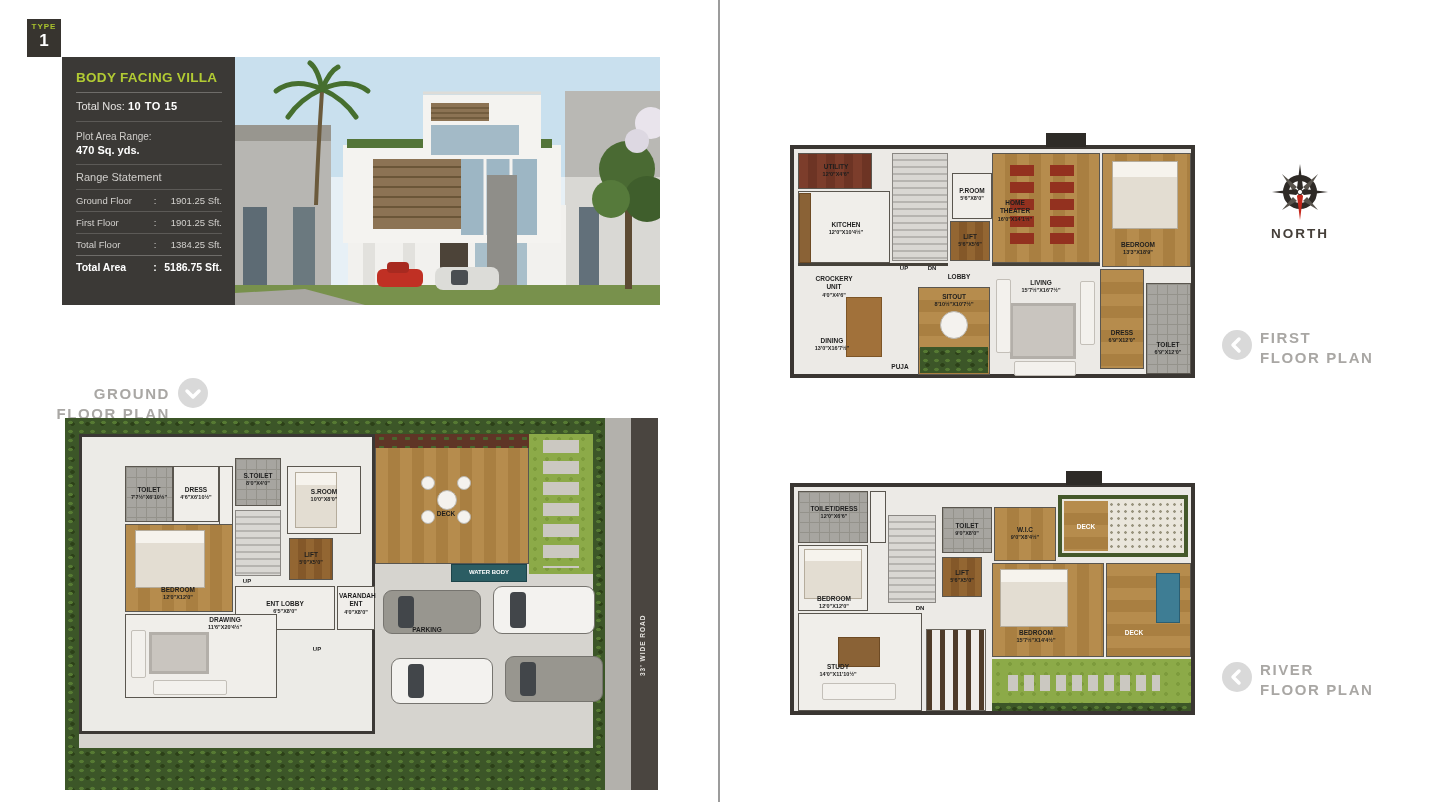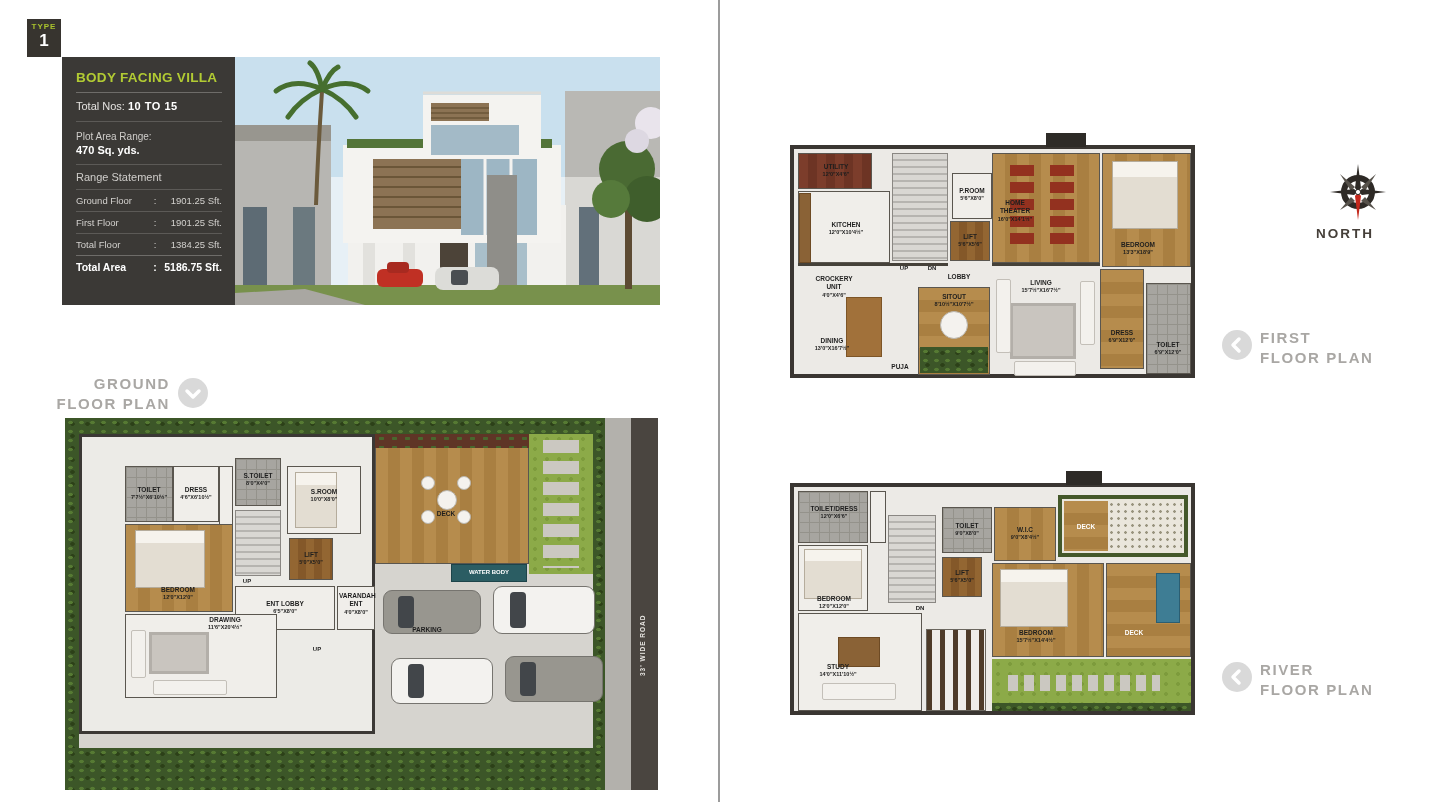--- a/index.html
+++ b/index.html
@@ -28,28 +28,28 @@
   .ip-plot-value{font-size:11px;font-weight:bold;color:#ffffff;padding:2px 0 8px 0;}
   .ip-area{font-size:11px;color:#cfcdca;padding:6px 0;}
   .ip-row{display:flex;font-size:9.5px;padding:5px 0;color:#d3d1ce;align-items:baseline;}
   .ip-row .l{width:72px;}
   .ip-row .c{width:14px;text-align:center;}
   .ip-row .v{flex:1;text-align:right;}
   .ip-row.total{font-size:10.5px;font-weight:bold;color:#ffffff;}
 
   
   .ptitle{position:absolute;color:#a9a7a4;font-weight:bold;font-size:15px;letter-spacing:1.6px;line-height:1.3;}
-  .ptitle.right{text-align:right;}
+  .ptitle.right{text-align:right;margin-top:10px;}
   .chev{position:absolute;width:30px;height:30px;}
 
   
   .brand{position:absolute;left:1218px;top:70px;width:165px;height:60px;}
 
   
-  .compass{position:absolute;left:1316px;top:162px;width:84px;text-align:left;}
+  .compass{position:absolute;left:1258px;top:162px;width:84px;text-align:center;}
   .compass .north{display:block;margin-top:2px;color:#453f39;font-size:13.5px;font-weight:bold;letter-spacing:2px;}
 
   
   .plan{position:absolute;box-sizing:border-box;}
   .plan.walled{border:4px solid #3a3632;background:#eceae6;}
   .chimney{position:absolute;background:#2e2b27;}
 
   
   .room{position:absolute;box-sizing:border-box;border:1px solid #5a564f;}
   .noline{border:none;}

